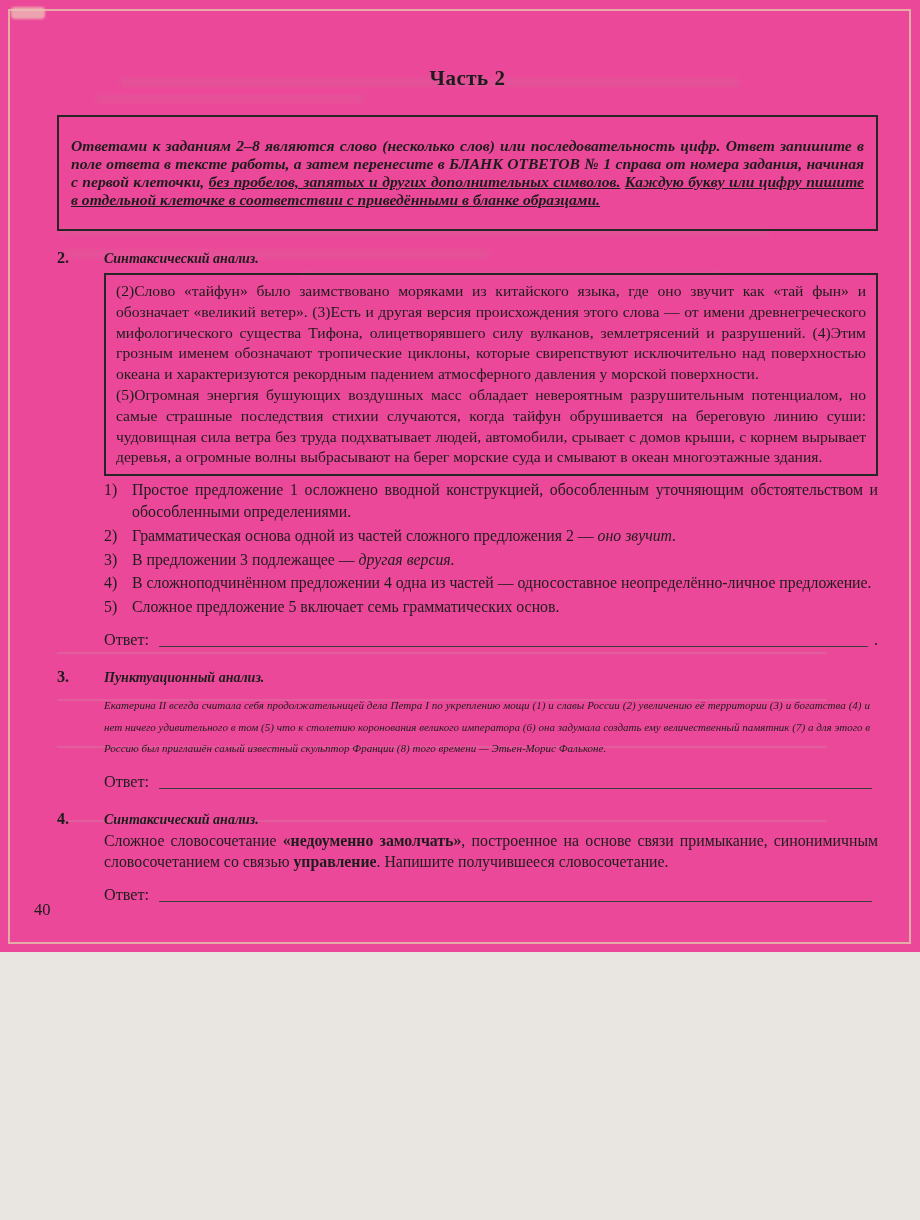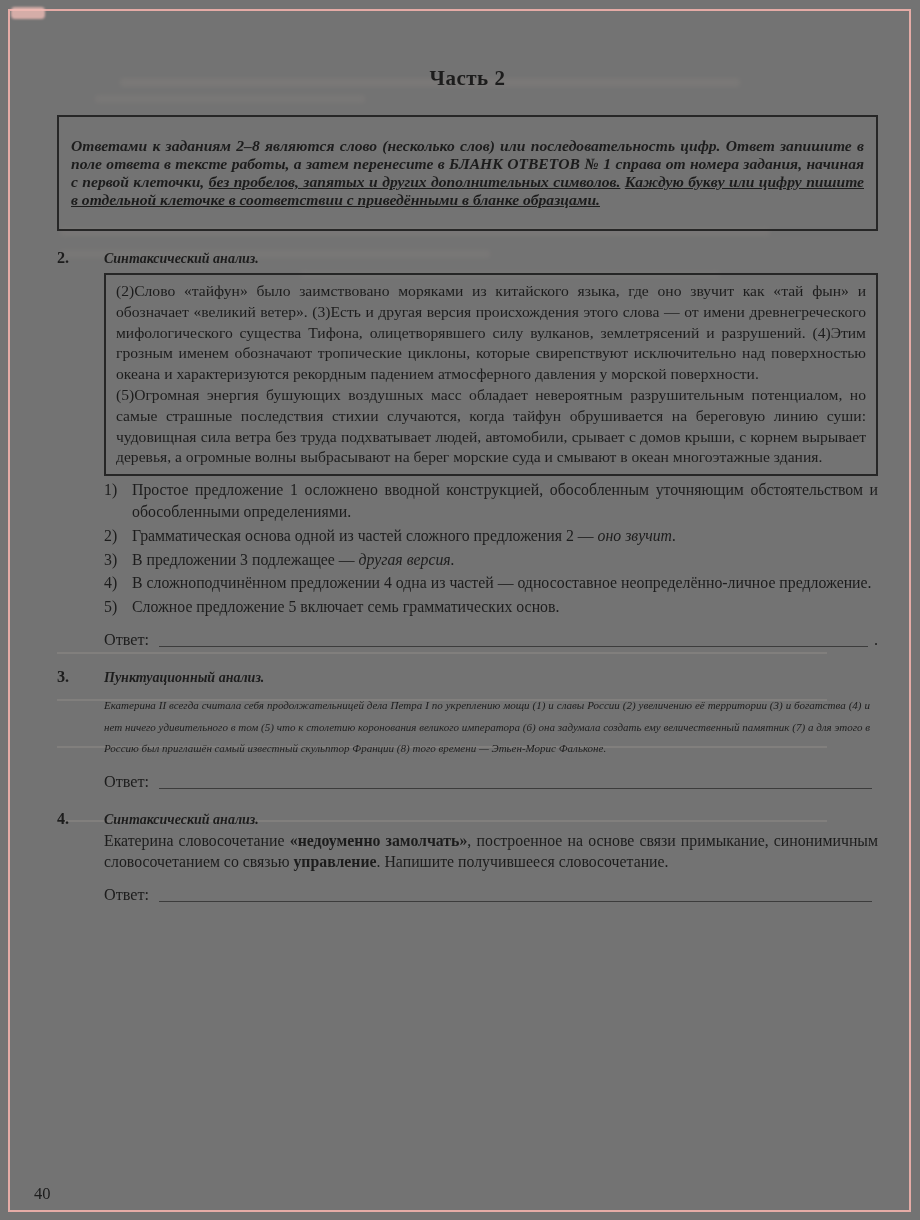--- a/index.html
+++ b/index.html
@@ -1,19 +1,19 @@
 <!DOCTYPE html>
 <html><head>
 <meta charset="utf-8">
 <style>
   html,body{margin:0;padding:0;}
   body{background:#e9e6e2;font-family:"Liberation Serif", serif;}
   .page{
-    position:relative;width:920px;height:1220px;margin:0 auto;
-    background:#737373;color:#1c1c1c;overflow:hidden;
+    position:relative;width:920px;height:952px;margin:0 auto;
+    background:#ec4899;color:#1c1c1c;overflow:hidden;
   }
   .frame{
     position:absolute;left:8px;top:9px;right:9px;bottom:8px;
     border:2px solid #e5aba6;pointer-events:none;
   }
   .corner-blob{
     position:absolute;left:11px;top:7px;width:34px;height:12px;
     background:#eebcb6;border-radius:4px;filter:blur(1px);opacity:.8;
   }
   .ghost{
@@ -52,21 +52,21 @@
   .opt-text{flex:1;text-align:justify;}
   .answer-row{display:flex;align-items:flex-end;margin-top:12px;font-size:16.2px;line-height:20px;}
   .answer-label{flex:none;}
   .answer-line{flex:1;border-bottom:1.4px solid #3c3c3c;margin:0 6px 3px 10px;height:14px;}
   .answer-suffix{flex:none;margin-bottom:0;}
   .italic-passage{
     font-style:italic;font-size:11px;line-height:21.6px;
     text-align:justify;margin:8px 8px 0 0;
   }
   .prompt{font-size:15.8px;line-height:21.6px;text-align:justify;margin-top:1px;}
-  .page-number{position:absolute;left:34px;bottom:16px;font-size:16.5px;}
+  .page-number{position:absolute;left:34px;bottom:32px;font-size:16.5px;}
   .b{font-weight:700;}
   .i{font-style:italic;}
   .u{text-decoration:underline;}
 </style>
 </head>
 <body>
 
 <div class="page">
   <div class="frame"></div>
   <div class="corner-blob"></div>
@@ -144,21 +144,21 @@
         </div>
       </div>
     </div>
 
     <div class="task">
       <div class="task-head">
         <span class="task-num">4.</span>
         <span class="task-title">Синтаксический анализ.</span>
       </div>
       <div class="task-body">
-        <div class="prompt"><span>Екатерина словосочетание </span><span class="b">«недоуменно замолчать»</span><span>, построенное на основе связи примыкание, синонимичным словосочетанием со связью </span><span class="b">управление</span><span>. Напишите получившееся словосочетание.</span></div>
+        <div class="prompt"><span>Сложное словосочетание </span><span class="b">«недоуменно замолчать»</span><span>, построенное на основе связи примыкание, синонимичным словосочетанием со связью </span><span class="b">управление</span><span>. Напишите получившееся словосочетание.</span></div>
         <div class="answer-row">
           <span class="answer-label">Ответ:</span>
           <span class="answer-line"></span>
         </div>
       </div>
     </div>
 
   </div>
 
   <div class="page-number">40</div>

